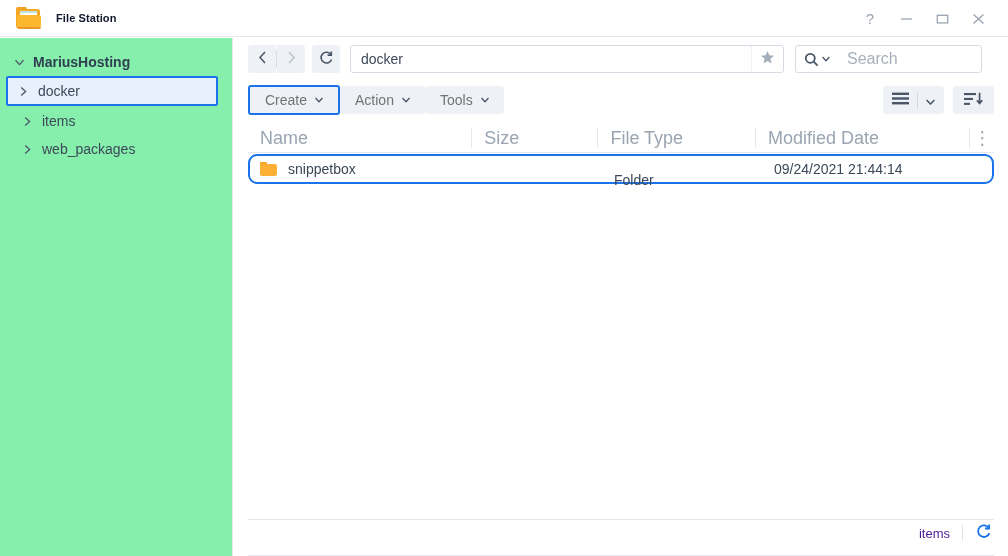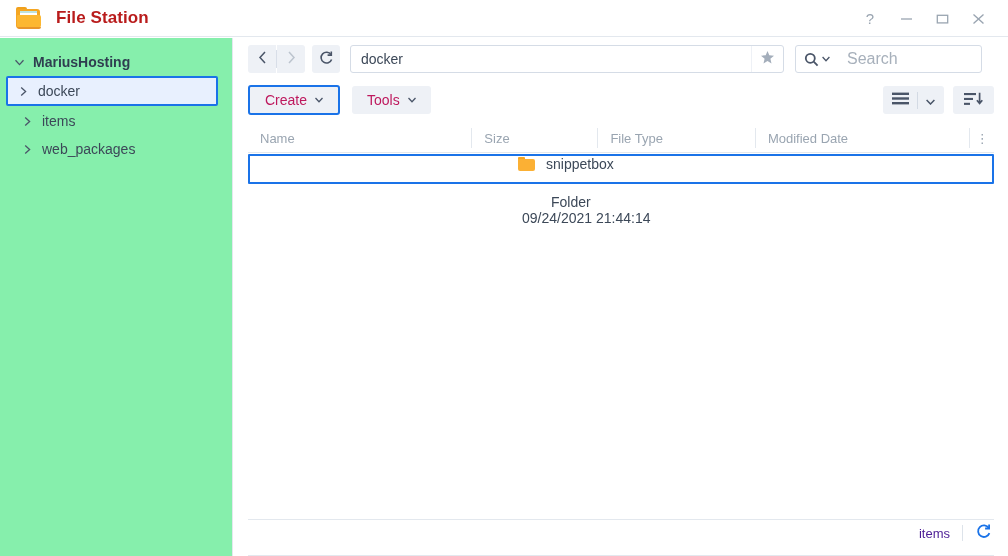--- a/index.html
+++ b/index.html
@@ -74,23 +74,23 @@
   }
   .title-folder-icon .lip {
     position: absolute;
     left: 1px; bottom: 0px;
     width: 24px; height: 2px;
     background: #e8952a;
     border-radius: 0 0 2px 2px;
   }
   .app-title {
     margin-left: 14px;
-    font-size: 17px;
+    font-size: 11px;
     font-weight: bold;
-    color: #b91c1c;
+    color: #0f172a;
     letter-spacing: 0.1px;
   }
   .win-buttons {
     position: absolute;
     right: 0; top: 0;
     height: 37px;
     display: flex;
     align-items: center;
   }
   .win-btn {
@@ -283,23 +283,23 @@
     padding: 0 14px;
     box-sizing: border-box;
   }
   .tb-btn {
     height: 28px;
     background: #eef1f6;
     border-radius: 3px;
     display: flex;
     align-items: center;
     padding: 0 13px;
-    margin-right: 12px;
+    margin-right: 0;
     font-size: 14px;
-    color: #be185d;
+    color: #737373;
     box-sizing: border-box;
     border: 2px solid transparent;
   }
   .tb-btn.focused {
     border: 2px solid #1a73e8;
     background: #eef1f6;
     height: 30px;
     padding: 0 15px;
   }
   .tb-caret {
@@ -336,21 +336,21 @@
     top: 86px;
     width: 746px;
     bottom: 36px;
   }
   .col-headers {
     display: flex;
     align-items: center;
     height: 28px;
     border-bottom: 1px solid #e3e8ee;
     color: #9aa5b1;
-    font-size: 13px;
+    font-size: 18px;
     position: relative;
   }
   .col {
     box-sizing: border-box;
     padding-left: 12px;
     position: relative;
     height: 22px;
     display: flex;
     align-items: center;
   }
@@ -375,24 +375,23 @@
   }
 
   .row {
     display: flex;
     align-items: center;
     height: 30px;
     margin-top: 1px;
     box-sizing: border-box;
     border: 2px solid #1a73e8;
     background: #ffffff;
-    border-radius: 1px;
+    border-radius: 9px;
     font-size: 14px;
     color: #3c4858;
-    flex-direction: column;
   }
   .cell {
     box-sizing: border-box;
     padding-left: 10px;
     display: flex;
     align-items: center;
     height: 100%;
   }
   .cell-name { width: 226px; }
   .cell-size { width: 128px; }
@@ -596,20 +595,28 @@
     <div class="toolbar">
       <div class="tb-btn focused">
         <span>Create</span>
         <span class="tb-caret">
           <svg width="8" height="6" viewBox="0 0 8 6">
               <path d="M0.5 1 L4 4.7 L7.5 1" fill="none" stroke="#4a5568" stroke-width="1.3"></path>
             </svg>
         </span>
       </div>
       <div class="tb-btn">
+        <span>Action</span>
+        <span class="tb-caret">
+          <svg width="8" height="6" viewBox="0 0 8 6">
+              <path d="M0.5 1 L4 4.7 L7.5 1" fill="none" stroke="#4a5568" stroke-width="1.3"></path>
+            </svg>
+        </span>
+      </div>
+      <div class="tb-btn">
         <span>Tools</span>
         <span class="tb-caret">
           <svg width="8" height="6" viewBox="0 0 8 6">
               <path d="M0.5 1 L4 4.7 L7.5 1" fill="none" stroke="#4a5568" stroke-width="1.3"></path>
             </svg>
         </span>
       </div>
 
       <div class="toolbar-right">
         <div class="view-btn">

